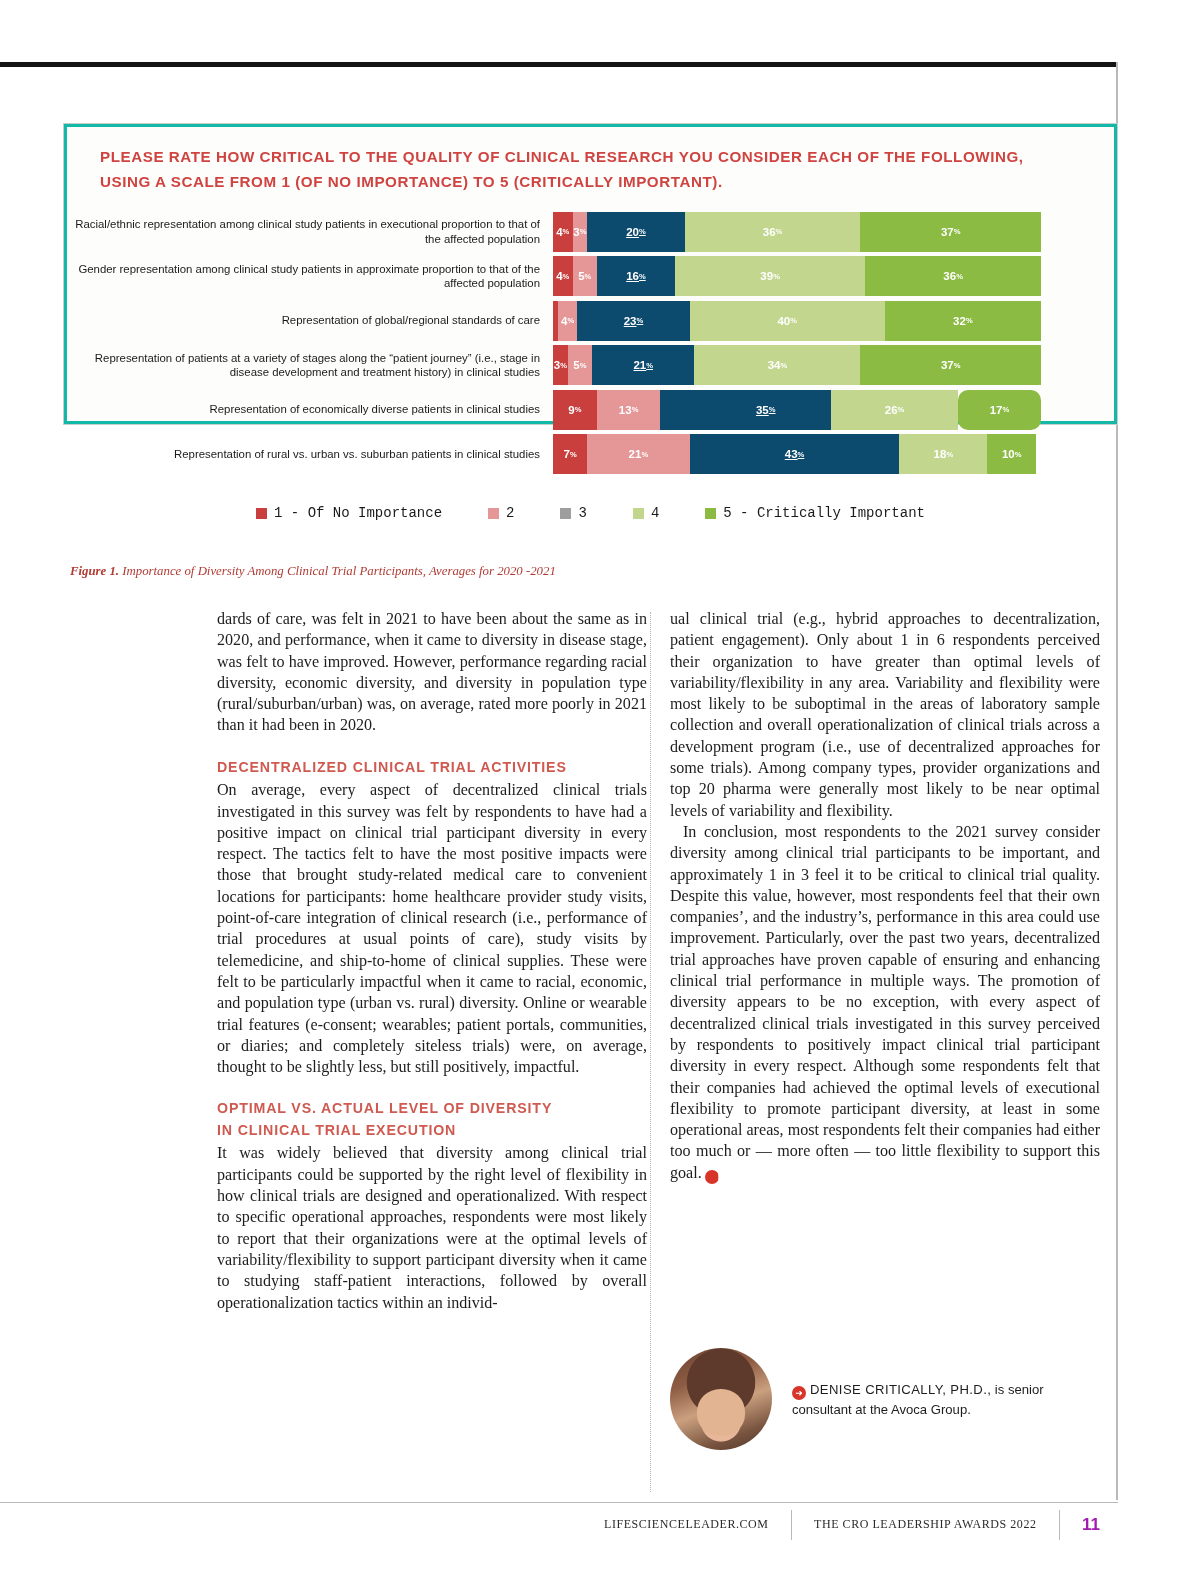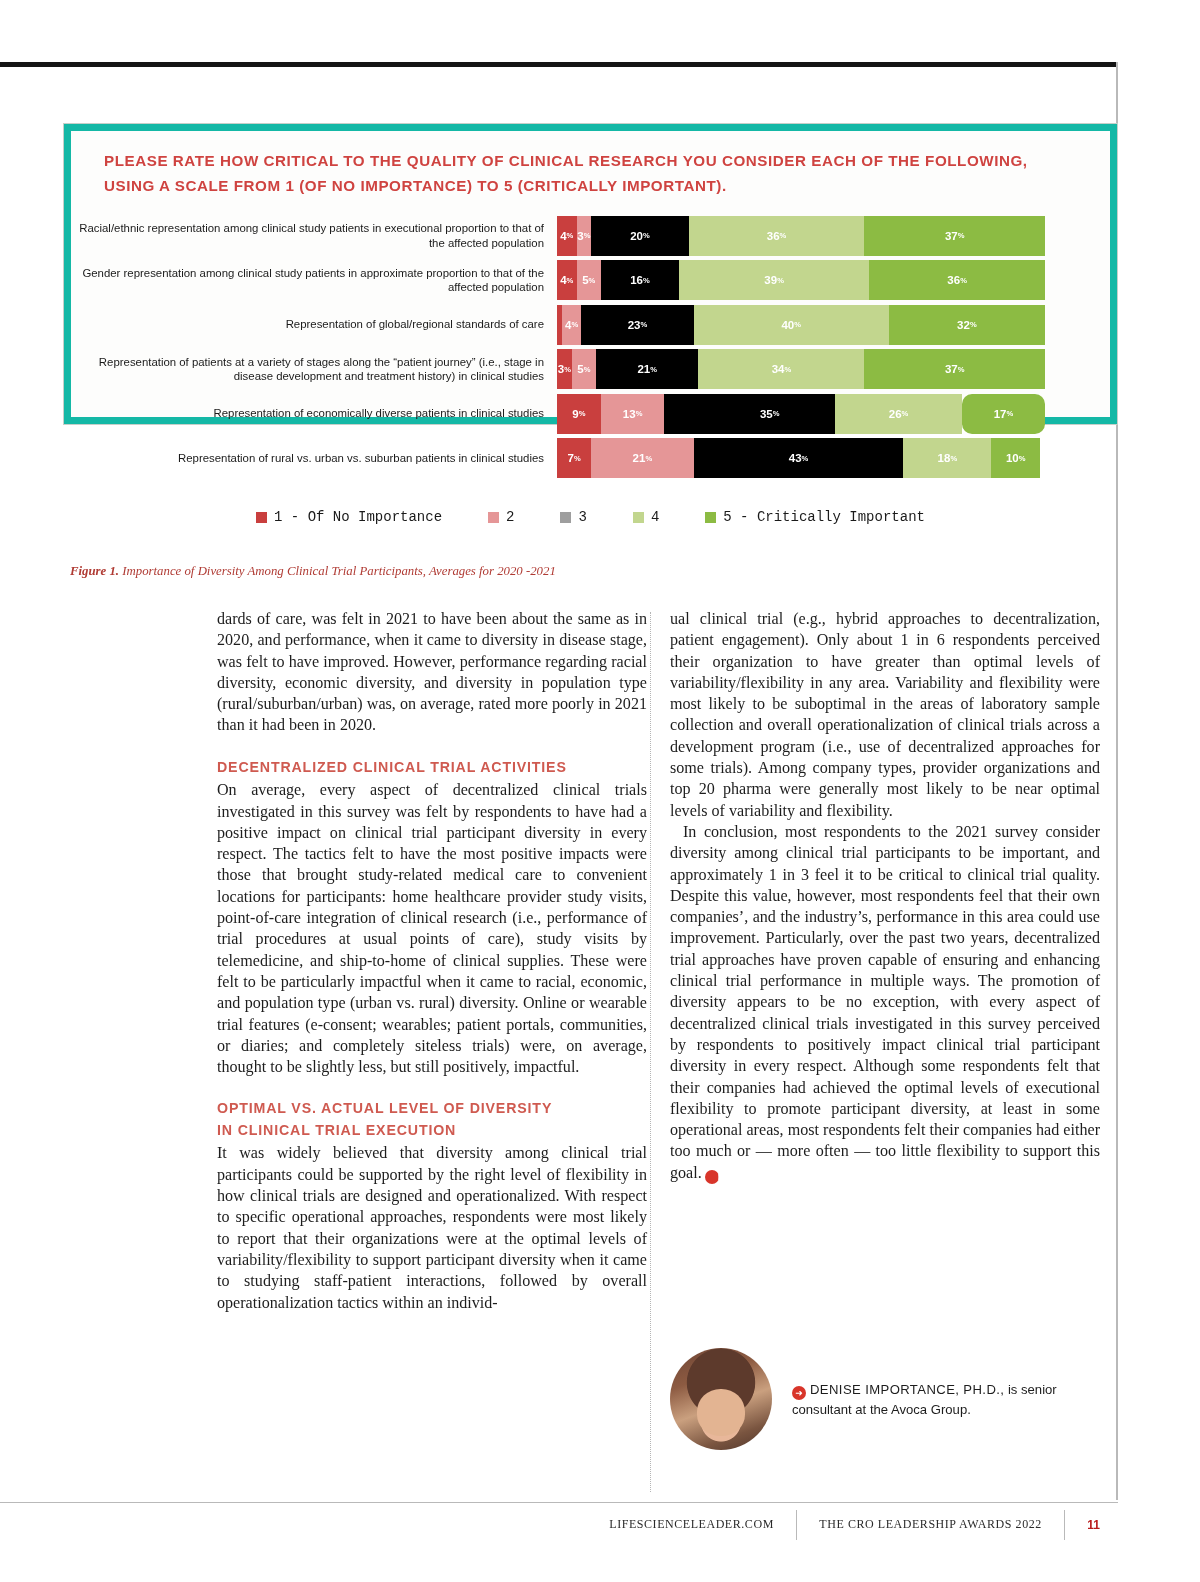--- a/index.html
+++ b/index.html
@@ -15,21 +15,21 @@
   .top-rule {
     position:absolute; left:0; top:62px; width:1118px; height:5px; background:#141414;
   }
   .right-rule {
     position:absolute; left:1116px; top:62px; width:1.5px; height:1438px; background:#b9b9b9;
   }
 
   
   .figure-panel {
     position:absolute; left:64px; top:124px; width:1053px; height:300px;
-    background:#fdfdfc; border:7px solid #14b8a6; outline:1px solid #c6cfc9;
+    background:#fdfdfc; border:3px solid #14b8a6; outline:1px solid #c6cfc9;
   }
   .fig-title {
     position:absolute; left:33px; top:17px; width:950px;
     color:#cf4340;
     font-family:"Liberation Sans", sans-serif;
     font-weight:700; font-size:15.2px; letter-spacing:0.55px; line-height:25px;
     text-transform:uppercase;
   }
   .fig-title .l2 { display:block; }
 
@@ -48,21 +48,21 @@
     flex:0 0 488px; width:488px; height:40px; display:flex; overflow:hidden;
   }
   .seg {
     display:flex; align-items:center; justify-content:center;
     color:#ffffff; font-family:"Liberation Sans", sans-serif;
     font-weight:700; font-size:11.5px; white-space:nowrap; overflow:hidden;
   }
   .seg sup { font-size:7.6px; vertical-align:super; font-weight:700; }
   .seg.s1 { background:#c93f3e; }
   .seg.s2 { background:#e59697; }
-  .seg.s3 { background:#000000; }
+  .seg.s3 { background:#0c4a6e;text-decoration:underline; }
   .seg.s4 { background:#c2d68e; }
   .seg.s5 { background:#8cbb43; }
 
   .legend {
     position:absolute; left:0; top:378px; width:100%;
     display:flex; justify-content:center; align-items:center; gap:0px;
   }
   .leg-item { display:flex; align-items:center; margin-right:46px; }
   .leg-item:last-child { margin-right:0; }
   .leg-swatch { width:11px; height:11px; margin-right:7px; display:inline-block; }
@@ -142,22 +142,22 @@
     border-top:1.5px solid #b9b9b9;
     display:flex; align-items:center; justify-content:flex-end;
   }
   .f-cell {
     font-family:Liberation Serif, serif; font-size:12px;
     letter-spacing:0.55px; color:#2a2a2a; padding:0 22px; height:30px;
     display:flex; align-items:center; text-transform:uppercase;
   }
   .f-div { width:1.5px; height:30px; background:#b9b9b9; }
   .f-page {
-    font-family:"Liberation Sans", sans-serif; font-weight:700; font-size:12px;
-    color:#b91c1c; padding:0 18px 0 22px; display:flex; align-items:center; height:30px;
+    font-family:"Liberation Sans", sans-serif; font-weight:700; font-size:17px;
+    color:#a21caf; padding:0 18px 0 22px; display:flex; align-items:center; height:30px;
   }
 </style>
 </head>
 <body>
 
 <div class="page">
 
   <div class="top-rule"></div>
   <div class="right-rule"></div>
 
@@ -273,21 +273,21 @@
   </div>
 
   <div class="col col-right">
     <p>ual clinical trial (e.g., hybrid approaches to decentralization, patient engagement). Only about 1 in 6 respondents perceived their organization to have greater than optimal levels of variability/flexibility in any area. Variability and flexibility were most likely to be suboptimal in the areas of laboratory sample collection and overall operationalization of clinical trials across a development program (i.e., use of decentralized approaches for some trials). Among company types, provider organizations and top 20 pharma were generally most likely to be near optimal levels of variability and flexibility.</p>
     <p class="indent"><span>In conclusion, most respondents to the 2021 survey consider diversity among clinical trial participants to be important, and approximately 1 in 3 feel it to be critical to clinical trial quality.  Despite this value, however, most respondents feel that their own companies’, and the industry’s, performance in this area could use improvement. Particularly, over the past two years, decentralized trial approaches have proven capable of ensuring and enhancing clinical trial performance in multiple ways.  The promotion of diversity appears to be no exception, with every aspect of decentralized clinical trials investigated in this survey perceived by respondents to positively impact clinical trial participant diversity in every respect. Although some respondents felt that their companies had achieved the optimal levels of executional flexibility to promote participant diversity, at least in some operational areas, most respondents felt their companies had either too much or — more often — too little flexibility to support this goal.</span><span class="endmark">L</span></p>
   </div>
 
   <div class="bio">
     <div class="bio-photo"></div>
     <div class="bio-text">
-      <span class="bio-arrow">➜</span><span class="bio-name">DENISE IMPORTANCE, PH.D.,</span><span> is senior consultant at the Avoca Group.</span>
+      <span class="bio-arrow">➜</span><span class="bio-name">DENISE CRITICALLY, PH.D.,</span><span> is senior consultant at the Avoca Group.</span>
     </div>
   </div>
 
   <div class="footer">
     <div class="f-cell">LIFESCIENCELEADER.COM</div>
     <div class="f-div"></div>
     <div class="f-cell">THE CRO LEADERSHIP AWARDS 2022</div>
     <div class="f-div"></div>
     <div class="f-page">11</div>
   </div>

